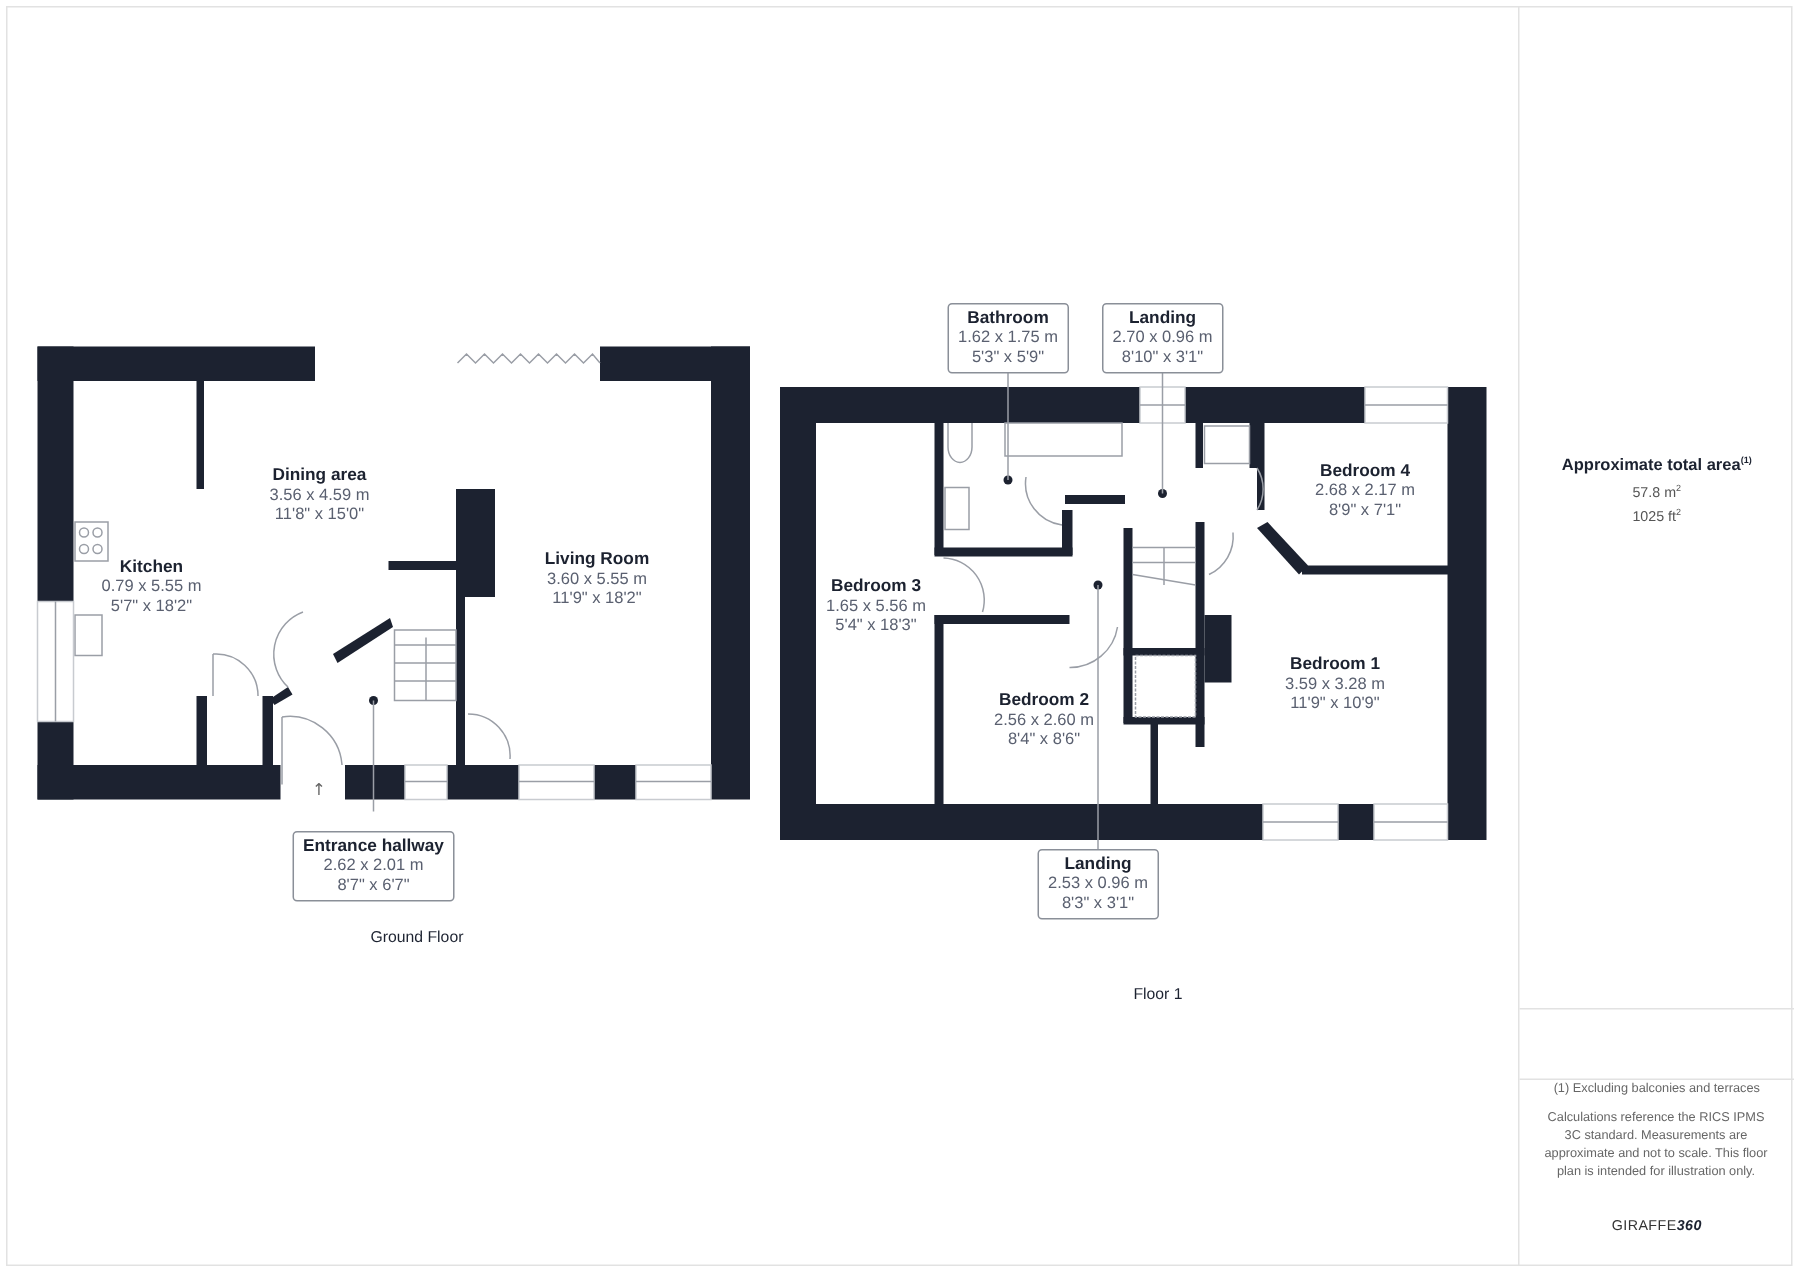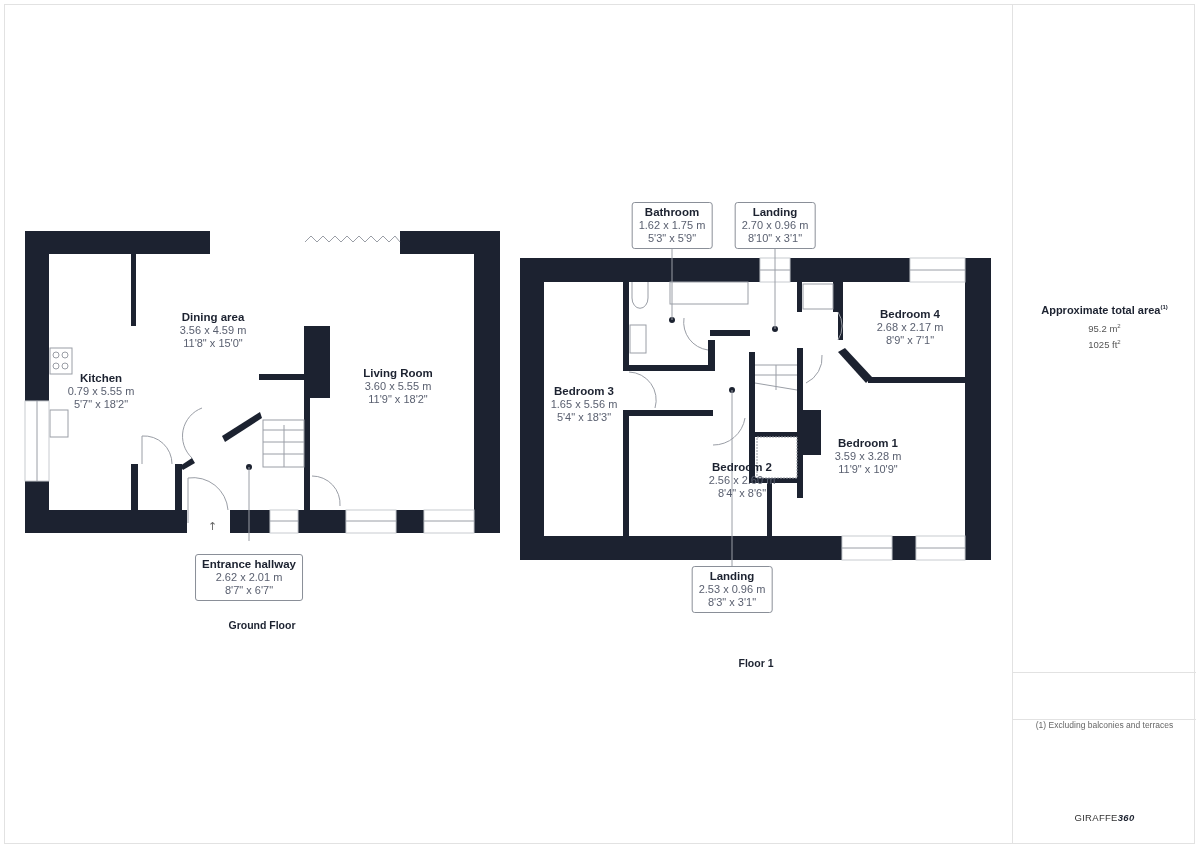--- a/index.html
+++ b/index.html
@@ -15,21 +15,21 @@
   .sb-foot1 { position: absolute; left: 0; top: 686px; width: 183px; text-align: center; font-size: 8.5px; color: #666; margin-top: 30px; }
   .sb-sep2 { position: absolute; left: 0; top: 715px; width: 183px; height: 1px; background: #e2e2e2; }
   .sb-foot2 { position: absolute; left: 16px; top: 734px; width: 150px; text-align: center; font-size: 8.5px; line-height: 12px; color: #666; }
   .sb-brand { position: absolute; left: 0; top: 808px; width: 183px; text-align: center; font-size: 9.5px; color: #333; letter-spacing: 0.3px; }
   .sb-brand b { color: #1c2230; font-style: italic; }
   svg.plan { position: absolute; left: 0; top: 0; }
   .lbl { position: absolute; text-align: center; transform: translateX(-50%); white-space: nowrap; line-height: 13px; }
   .lbl .n { font-weight: bold; font-size: 11.5px; color: #1c2230; }
   .lbl .d { font-size: 11px; color: #5a6070; }
   .boxed { background: #fff; border: 1px solid #8a8f98; border-radius: 3px; padding: 3px 6px; }
-  .floor-title { position: absolute; font-weight: bold; font-size: 10.5px; color: #1c2230; transform: translateX(-50%); }
+  .floor-title { position: absolute; font-weight: normal; font-size: 10.5px; color: #1c2230; transform: translateX(-50%); margin-left: 16px; }
 </style>
 </head>
 <body>
 
 <div class="frame"></div>
 
 <svg class="plan" width="1012" height="849">
   <g fill="#1c2230">
 
     <rect x="25" y="231" width="185" height="23"></rect>
@@ -196,40 +196,41 @@
 <div class="lbl" style="left:910px; top:308px;">
   <div class="n">Bedroom 4</div>
   <div class="d">2.68 x 2.17 m</div>
   <div class="d">8'9" x 7'1"</div>
 </div>
 <div class="lbl" style="left:584px; top:385px;">
   <div class="n">Bedroom 3</div>
   <div class="d">1.65 x 5.56 m</div>
   <div class="d">5'4" x 18'3"</div>
 </div>
-<div class="lbl" style="left:696px; top:461px;margin-left:46px;">
+<div class="lbl" style="left:696px; top:461px;">
   <div class="n">Bedroom 2</div>
   <div class="d">2.56 x 2.60 m</div>
   <div class="d">8'4" x 8'6"</div>
 </div>
-<div class="lbl" style="left:868px; top:437px;text-align:center;">
+<div class="lbl" style="left:890px; top:437px;text-align:center;">
   <div class="n">Bedroom 1</div>
   <div class="d">3.59 x 3.28 m</div>
   <div class="d">11'9" x 10'9"</div>
 </div>
 <div class="lbl boxed" style="left:732px; top:566px;">
   <div class="n">Landing</div>
   <div class="d">2.53 x 0.96 m</div>
   <div class="d">8'3" x 3'1"</div>
 </div>
 <div class="floor-title" style="left:756px; top:657px;">Floor 1</div>
 
 <div class="sidebar">
   <div class="sb-area">
     <div class="title"><span>Approximate total area</span><sup>(1)</sup></div>
-    <div class="val"><span>95.2 m</span><sup>2</sup></div>
+    <div class="val"><span>57.8 m</span><sup>2</sup></div>
     <div class="val" style="margin-top:5px;"><span>1025 ft</span><sup>2</sup></div>
   </div>
   <div class="sb-sep1"></div>
   <div class="sb-foot1">(1) Excluding balconies and terraces</div>
   <div class="sb-sep2"></div>
+  <div class="sb-foot2">Calculations reference the RICS IPMS 3C standard. Measurements are approximate and not to scale. This floor plan is intended for illustration only.</div>
   <div class="sb-brand"><span>GIRAFFE</span><b>360</b></div>
 </div>
 
 </body></html>

